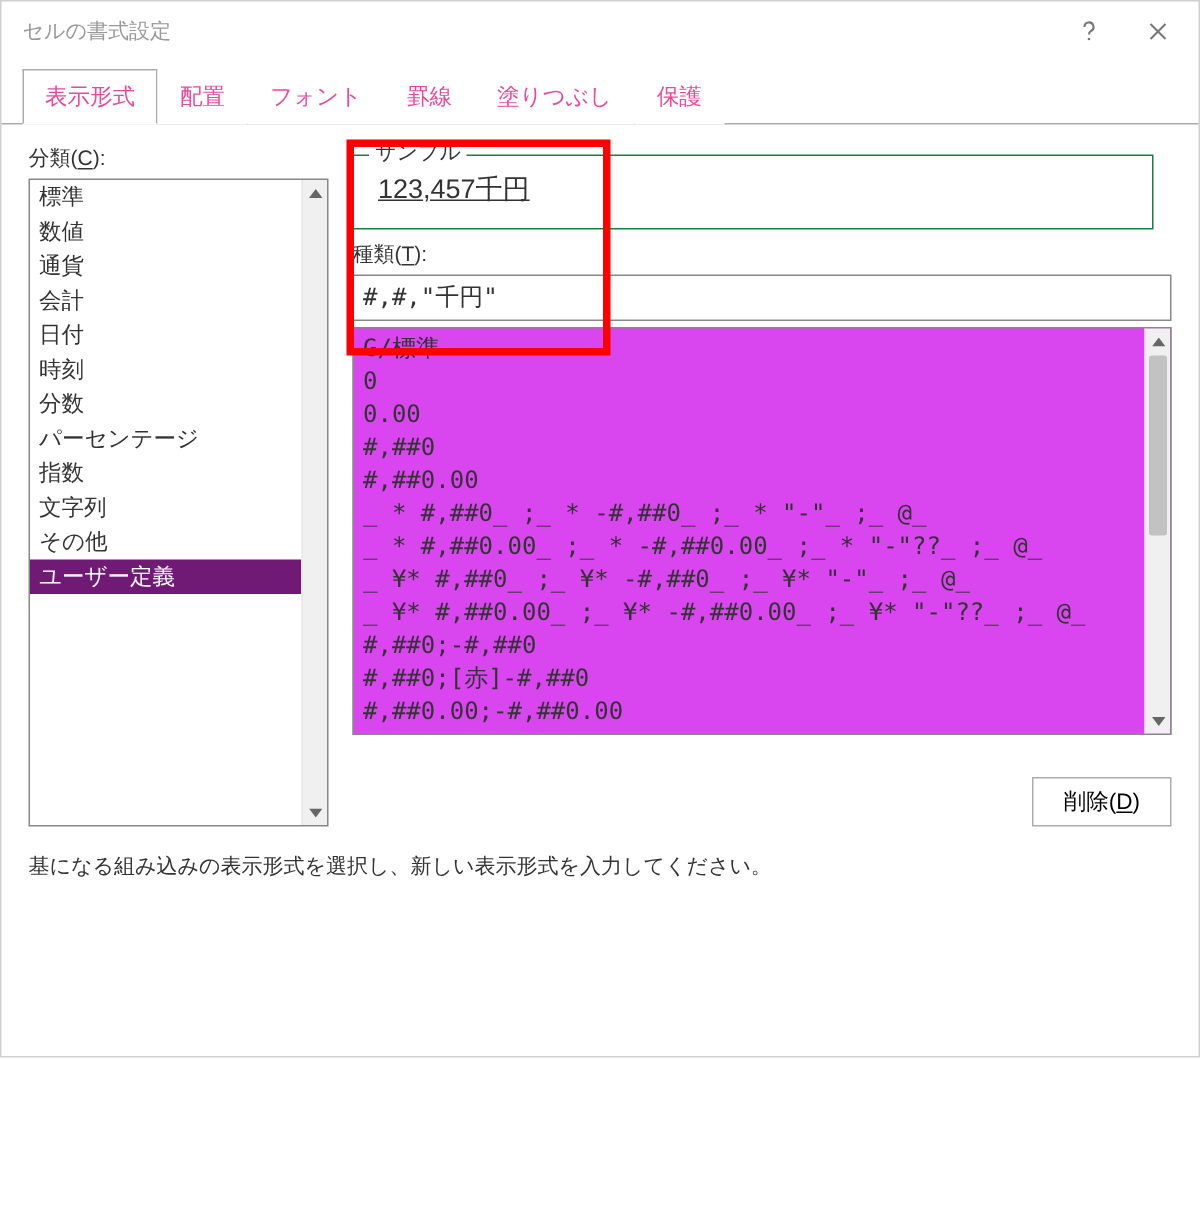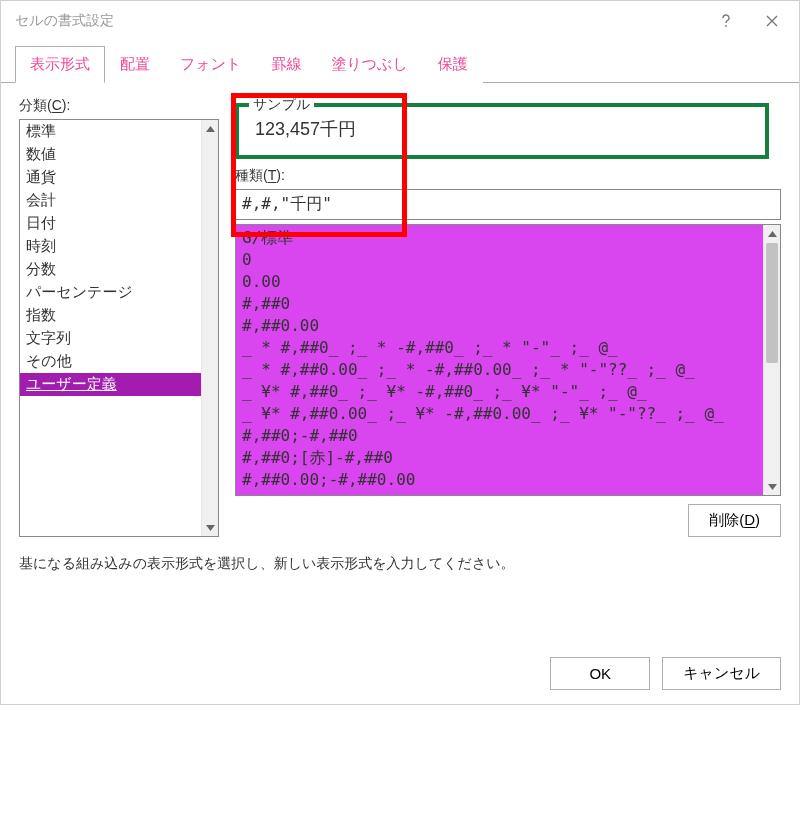--- a/index.html
+++ b/index.html
@@ -77,21 +77,21 @@
       border: 1px solid #888;
       flex: 1;
       display: flex;
       background: #fff;
     }
     .listbox {
       flex: 1;
       overflow: auto;
     }
     .listitem { padding: 2px 6px; font-size: 15px; }
-    .listitem.selected { background: #a21caf; color: #fff; text-decoration: underline; }
+    .listitem.selected { background: #701a75; color: #fff; }
     .sb-v {
       width: 17px;
       background: #f0f0f0;
       border-left: 1px solid #e6e6e6;
       position: relative;
     }
     .sb-arrow {
       position: absolute; left: 0; right: 0; height: 17px;
       display: flex; align-items: center; justify-content: center;
       color: #666;
@@ -100,24 +100,25 @@
     .sb-arrow.bot { bottom: 0; }
     .sb-arrow svg { display:block; }
 
     .right-col {
       flex: 1;
       display: flex;
       flex-direction: column;
       min-width: 0;
     }
     .sample-group {
-      border: 4px solid #15803d;
+      border: 1px solid #15803d;
       margin: 6px 12px 4px 0;
       padding: 4px 8px 14px 10px;
       position: relative;
+      text-decoration: underline;
     }
     .sample-legend {
       position: absolute;
       top: -11px;
       left: 10px;
       background: #fff;
       padding: 0 4px;
       font-size: 14px;
       color: #333;
     }
@@ -156,21 +157,21 @@
       top: 18px; height: 120px;
       background: #c2c2c2; border-radius: 2px;
     }
     .highlight-box {
       position: absolute;
       border: 5px solid #ff0000;
       pointer-events: none;
     }
     .delete-row {
       display: flex; justify-content: flex-end;
-      margin-top: 8px;
+      margin-top: 28px;
     }
     .btn {
       border: 1px solid #adadad;
       background: #fff;
       padding: 6px 20px;
       font-size: 15px;
       font-family: inherit;
     }
     .help-text {
       margin-top: 18px;
@@ -301,17 +302,13 @@
           </button>
         </div>
       </div>
     </div>
 
     <div class="help-text">基になる組み込みの表示形式を選択し、新しい表示形式を入力してください。</div>
   </div>
 
   <div style="flex:1"></div>
 
-  <div class="footer">
-    <button class="btn">OK</button>
-    <button class="btn">キャンセル</button>
-  </div>
 </div>
 
 </body></html>

